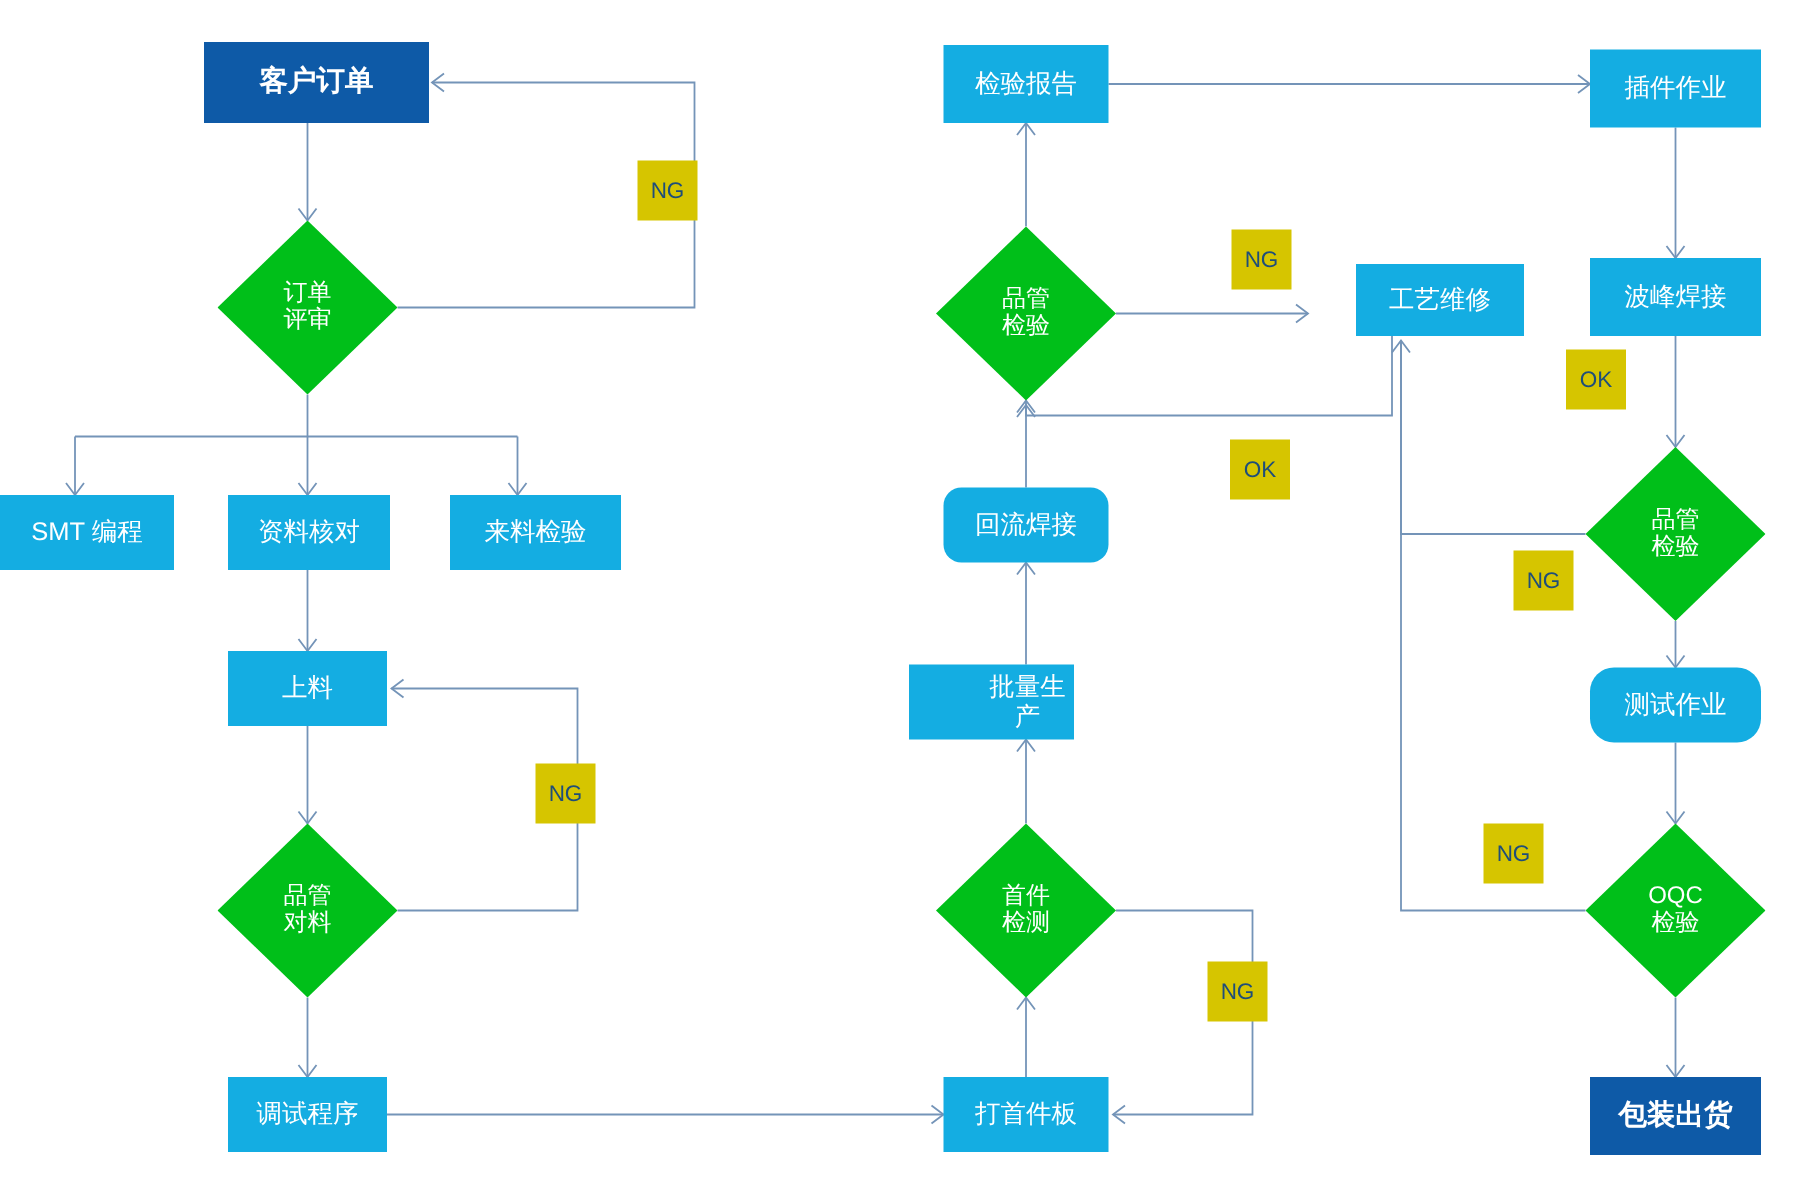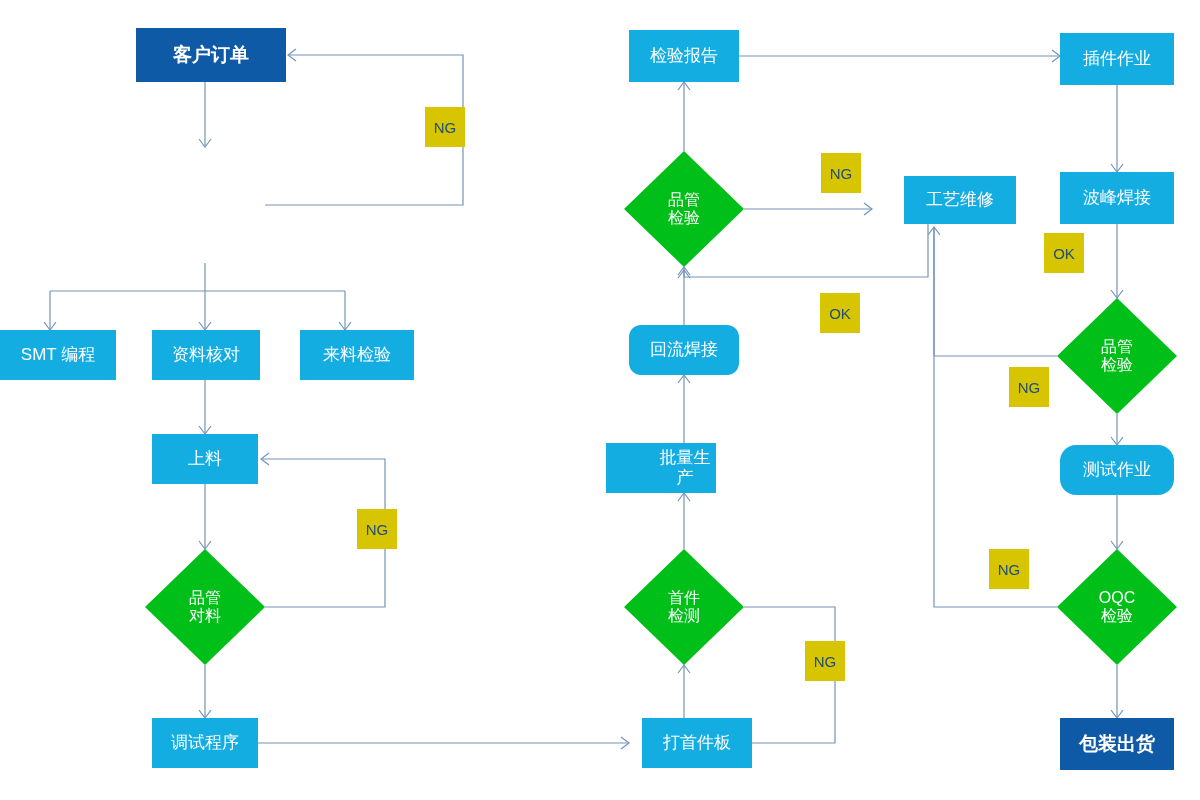--- a/index.html
+++ b/index.html
@@ -139,20 +139,27 @@
       <path d="M1057,607 L934,607 L934,227"></path>
 
       <path d="M1117,665 L1117,718" marker-end="url(#ah)"></path>
     </g>
   </svg>
 
   <div class="node terminal" style="left:136px; top:28px; width:150px; height:54px; background:#0E5AA7;">
     <span class="label">客户订单</span>
   </div>
 
+  <div class="node decision" style="left:145px; top:147px; width:120px; height:116px;">
+    <svg class="diamond-shape" viewBox="0 0 120 116" preserveAspectRatio="none">
+      <polygon points="60,0 120,58 60,116 0,58" fill="#00BF19"></polygon>
+    </svg>
+    <span class="label">订单
+评审</span>
+  </div>
 
   <div class="node process" style="left:0px; top:330px; width:116px; height:50px; background:#14ADE2;">
     <span class="label">SMT 编程</span>
   </div>
 
   <div class="node process" style="left:300px; top:330px; width:114px; height:50px; background:#14ADE2;">
     <span class="label">来料检验</span>
   </div>
 
   <div class="node process" style="left:152px; top:330px; width:108px; height:50px; background:#14ADE2;">
@@ -168,21 +175,21 @@
       <polygon points="60,0 120,58 60,116 0,58" fill="#00BF19"></polygon>
     </svg>
     <span class="label">品管
 对料</span>
   </div>
 
   <div class="node process" style="left:152px; top:718px; width:106px; height:50px; background:#14ADE2;">
     <span class="label">调试程序</span>
   </div>
 
-  <div class="node process" style="left:629px; top:718px; width:110px; height:50px; background:#14ADE2;margin-left:13px;">
+  <div class="node process" style="left:629px; top:718px; width:110px; height:50px; background:#14ADE2;">
     <span class="label">打首件板</span>
   </div>
 
   <div class="node decision" style="left:624px; top:549px; width:120px; height:116px;">
     <svg class="diamond-shape" viewBox="0 0 120 116" preserveAspectRatio="none">
       <polygon points="60,0 120,58 60,116 0,58" fill="#00BF19"></polygon>
     </svg>
     <span class="label">首件
 检测</span>
   </div>

